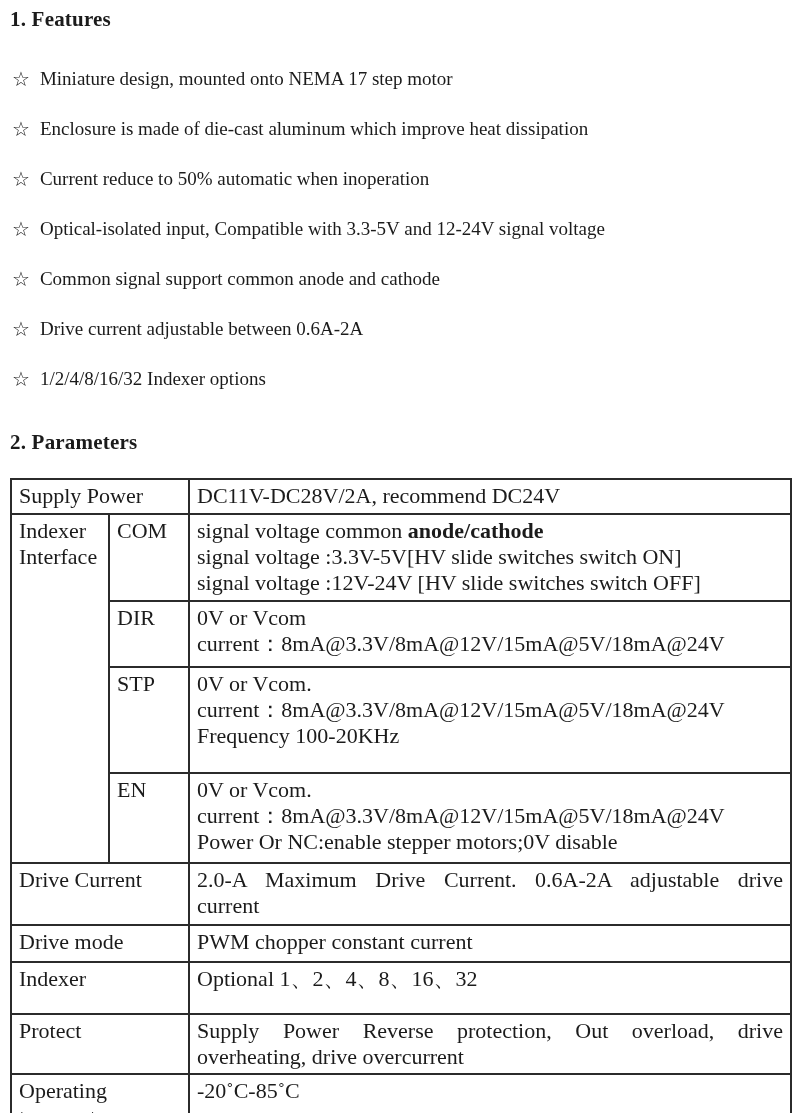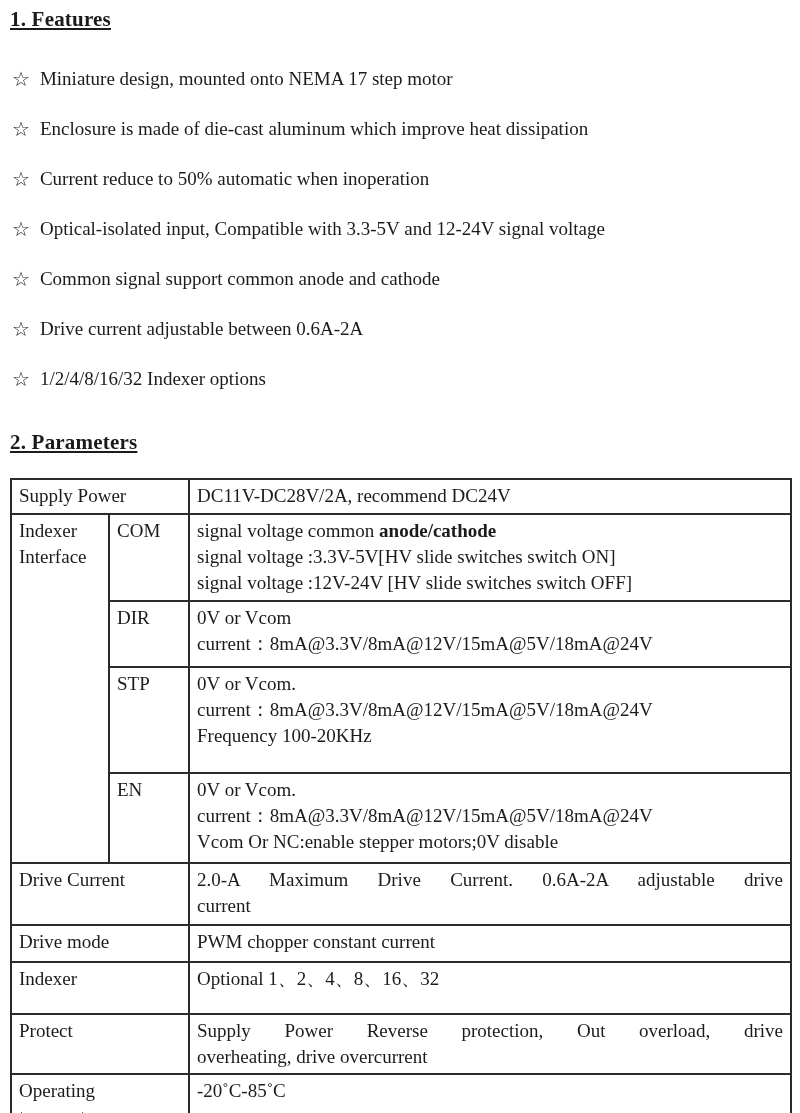--- a/index.html
+++ b/index.html
@@ -12,21 +12,20 @@
     overflow: hidden;
   }
   .page { padding: 6px 10px 0 10px; }
 
   .section-heading {
     font-size: 21px;
     font-weight: bold;
     line-height: 26px;
     margin: 0;
     letter-spacing: 0.2px;
-    text-decoration: underline;
   }
   .features-list {
     list-style: none;
     margin: 34px 0 0 0;
     padding: 0;
   }
   .feature-item {
     display: flex;
     align-items: flex-start;
     gap: 10px;
@@ -44,21 +43,21 @@
 
   table.params {
     border-collapse: collapse;
     table-layout: fixed;
     width: 780px;
     margin-top: 23px;
   }
   table.params td {
     border: 2px solid #2b2b2b;
     vertical-align: top;
-    font-size: 19px;
+    font-size: 22px;
     line-height: 26px;
     padding: 3px 7px;
     overflow: hidden;
   }
   td.group-cell { padding-top: 30px; }
   td.signal-cell { padding-top: 5px; }
   .b { font-weight: bold; margin-top: 15px; }
   .just {
     text-align: justify;
     text-align-last: justify;
@@ -142,21 +141,21 @@
         <div>current：8mA@3.3V/8mA@12V/15mA@5V/18mA@24V</div>
         <div>Frequency 100-20KHz</div>
       </td>
     </tr>
 
     <tr style="height:90px">
       <td class="signal-cell">EN</td>
       <td>
         <div>0V or Vcom.</div>
         <div>current：8mA@3.3V/8mA@12V/15mA@5V/18mA@24V</div>
-        <div>Vcom Or NC:enable stepper motors;0V disable</div>
+        <div>Power Or NC:enable stepper motors;0V disable</div>
       </td>
     </tr>
 
     <tr style="height:62px">
       <td colspan="2">Drive Current</td>
       <td>
         <div class="just">2.0-A Maximum Drive Current. 0.6A-2A adjustable drive</div>
         <div>current</div>
       </td>
     </tr>

